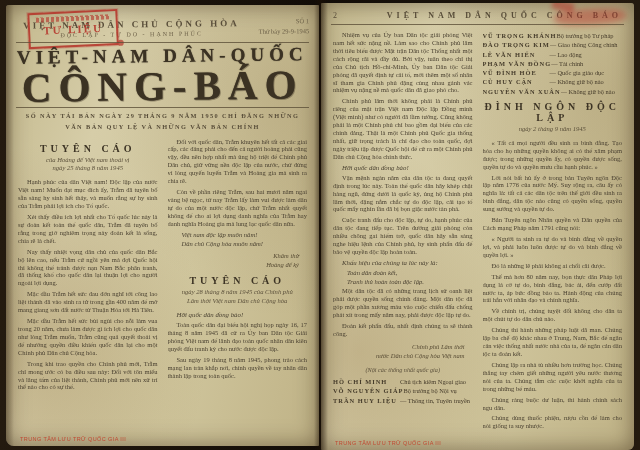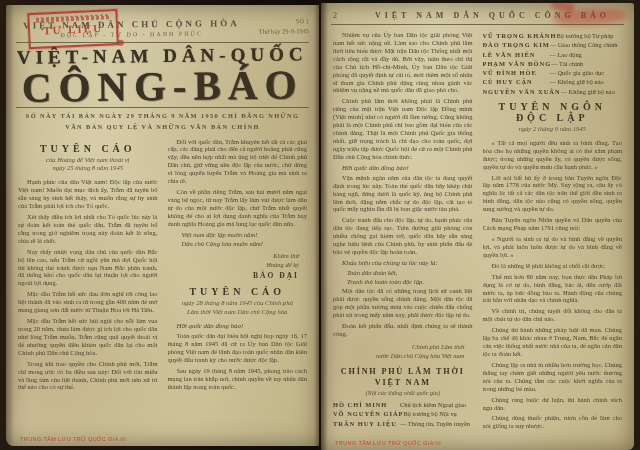--- a/index.html
+++ b/index.html
@@ -61,21 +61,21 @@
   .cabhead{text-align:center;font-weight:bold;font-size:8.2px;letter-spacing:1.8px;
        color:#3d3425;line-height:1.35;margin-top:5px;}
   .cabnote{text-align:center;font-style:italic;font-size:6.2px;color:#5a4f3a;margin:1px 0 4px 0;}
   .mrow{display:flex;justify-content:space-between;font-size:6.4px;line-height:1.45;color:#453b2a;}
   .mname{font-weight:bold;letter-spacing:1px;white-space:nowrap;}
   .mrole{text-align:left;width:52%;white-space:nowrap;overflow:hidden;}
 
   
   .pghead{display:flex;align-items:center;padding:8px 12px 2px 12px;position:relative;}
   .pgnum{font-size:8px;color:#584d39;width:30px;}
-  .runhead{flex:1;text-align:center;font-size:8px;letter-spacing:4px;color:#584d39;font-weight:bold;}
+  .runhead{flex:1;text-align:right;font-size:8px;letter-spacing:4px;color:#584d39;font-weight:bold;}
   .red-smudge{position:absolute;right:8px;top:6px;width:72px;height:16px;background:#b5342a;
        opacity:.45;filter:blur(3px);transform:rotate(-3deg);border-radius:40%;}
   .red-tick{position:absolute;right:60px;top:-2px;width:22px;height:10px;background:#b5342a;
        opacity:.5;filter:blur(2px);transform:rotate(15deg);}
 
   .watermark{position:absolute;left:14px;bottom:4px;font-size:5.5px;color:#c23d28;
        font-family:"Liberation Sans",sans-serif;letter-spacing:.4px;opacity:.9;z-index:4;}
   .crease{position:absolute;left:0;top:0;width:8px;height:100%;
        background:linear-gradient(90deg,rgba(40,25,8,.35),transparent);}
 </style>
@@ -139,21 +139,20 @@
             <p class="bp">Đối với quốc dân, Trẫm khuyên hết tất cả các giai cấp, các đảng phái cho đến cả người hoàng phái cũng vậy, đều nên hợp nhất mà ủng hộ triệt để Chính phủ Dân chủ, giữ vững nền độc lập của nước, chứ đừng vì lòng quyến luyến Trẫm và Hoàng gia mà sinh ra chia rẽ.</p>
             <p class="bp">Còn về phần riêng Trẫm, sau hai mươi năm ngai vàng bệ ngọc, từ nay Trẫm lấy làm vui được làm dân tự do của một nước độc lập, chứ Trẫm nhất quyết không để cho ai lợi dụng danh nghĩa của Trẫm hay danh nghĩa Hoàng gia mà lung lạc quốc dân nữa.</p>
           </div>
         <div>
             <p class="slogan">Việt nam độc lập muôn năm!</p>
             <p class="slogan">Dân chủ Cộng hòa muôn năm!</p>
           </div>
         <div class="sig">
           <div>Khâm thử</div>
           <div>Hoàng đế ký</div>
-          <div class="signame">BẢO ĐẠI</div>
         </div>
         <h3 class="sechead">TUYÊN CÁO</h3>
         <div class="subhead">
           <div>ngày 28 tháng 8 năm 1945 của Chính phủ</div>
           <div>Lâm thời Việt nam Dân chủ Cộng hòa</div>
         </div>
         <p class="salute">Hỡi quốc dân đồng bào!</p>
         <div>
             <p class="bp">Toàn quốc dân đại biểu hội nghị họp ngày 16, 17 tháng 8 năm 1945 đã cử ra Ủy ban Dân tộc Giải phóng Việt nam để lãnh đạo toàn quốc nhân dân kiên quyết đấu tranh kỳ cho nước được độc lập.</p>
             <p class="bp">Sau ngày 19 tháng 8 năm 1945, phong trào cách mạng lan tràn khắp nơi, chính quyền về tay nhân dân thành lập trong toàn quốc.</p>
@@ -193,21 +192,20 @@
           </div>
         <div>
             <p class="bp">Một dân tộc đã có những trang lịch sử oanh liệt phải được quyền sống chính đáng. Một dân tộc đã góp một phần xương máu vào cuộc chiến đấu chống phát xít trong mấy năm nay, phải được độc lập tự do.</p>
             <p class="bp">Đoàn kết phấn đấu, nhất định chúng ta sẽ thành công.</p>
           </div>
         <div class="sig">
           <div>Chính phủ Lâm thời</div>
           <div>nước Dân chủ Cộng hòa Việt nam</div>
         </div>
         <div class="cabhead">
-          <div>CHÍNH PHỦ LÂM THỜI VIỆT NAM</div>
         </div>
         <div class="cabnote">(Nội các thống nhất quốc gia)</div>
         <div>
             <div class="mrow">
               <span class="mname">HỒ CHÍ MINH</span>
               <span class="mrole">Chủ tịch kiêm Ngoại giao</span>
             </div>
             <div class="mrow">
               <span class="mname">VÕ NGUYÊN GIÁP</span>
               <span class="mrole">Bộ trưởng bộ Nội vụ</span>
@@ -243,21 +241,21 @@
             </div>
             <div class="mrow">
               <span class="mname">CÙ HUY CẬN</span>
               <span class="mrole">— Không giữ bộ nào</span>
             </div>
             <div class="mrow">
               <span class="mname">NGUYỄN VĂN XUÂN</span>
               <span class="mrole">— Không giữ bộ nào</span>
             </div>
           </div>
-        <h3 class="sechead">TUYÊN NGÔN ĐỘC LẬP</h3>
+        <h3 class="sechead">ĐÌNH NGÔN ĐỘC LẬP</h3>
         <div class="subhead">ngày 2 tháng 9 năm 1945</div>
         <div>
             <p class="bp">« Tất cả mọi người đều sinh ra bình đẳng. Tạo hóa cho họ những quyền không ai có thể xâm phạm được; trong những quyền ấy, có quyền được sống, quyền tự do và quyền mưu cầu hạnh phúc. »</p>
             <p class="bp">Lời nói bất hủ ấy ở trong bản Tuyên ngôn Độc lập năm 1776 của nước Mỹ. Suy rộng ra, câu ấy có nghĩa là: tất cả các dân tộc trên thế giới đều sinh ra bình đẳng, dân tộc nào cũng có quyền sống, quyền sung sướng và quyền tự do.</p>
             <p class="bp">Bản Tuyên ngôn Nhân quyền và Dân quyền của Cách mạng Pháp năm 1791 cũng nói:</p>
             <p class="bp">« Người ta sinh ra tự do và bình đẳng về quyền lợi, và phải luôn luôn được tự do và bình đẳng về quyền lợi. »</p>
             <p class="bp">Đó là những lẽ phải không ai chối cãi được.</p>
             <p class="bp">Thế mà hơn 80 năm nay, bọn thực dân Pháp lợi dụng lá cờ tự do, bình đẳng, bác ái, đến cướp đất nước ta, áp bức đồng bào ta. Hành động của chúng trái hẳn với nhân đạo và chính nghĩa.</p>
             <p class="bp">Về chính trị, chúng tuyệt đối không cho dân ta một chút tự do dân chủ nào.</p>
             <p class="bp">Chúng thi hành những pháp luật dã man. Chúng lập ba chế độ khác nhau ở Trung, Nam, Bắc để ngăn cản việc thống nhất nước nhà của ta, để ngăn cản dân tộc ta đoàn kết.</p>

